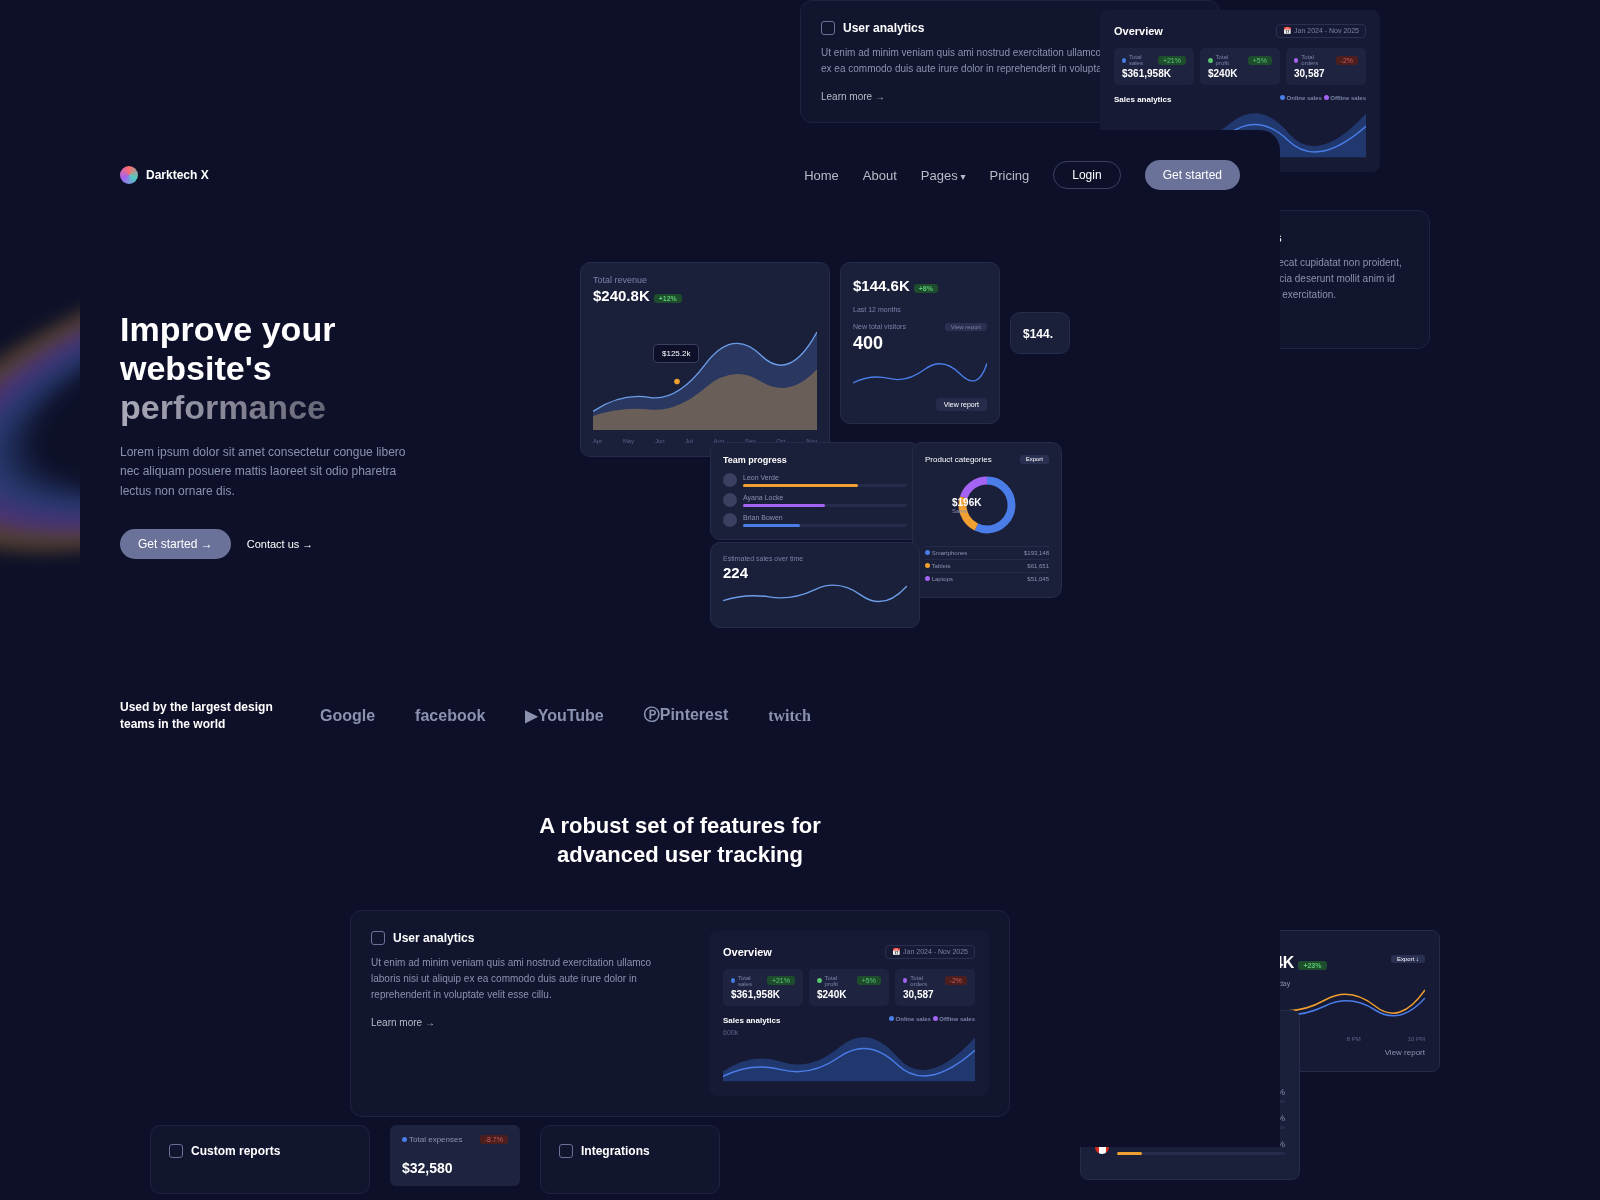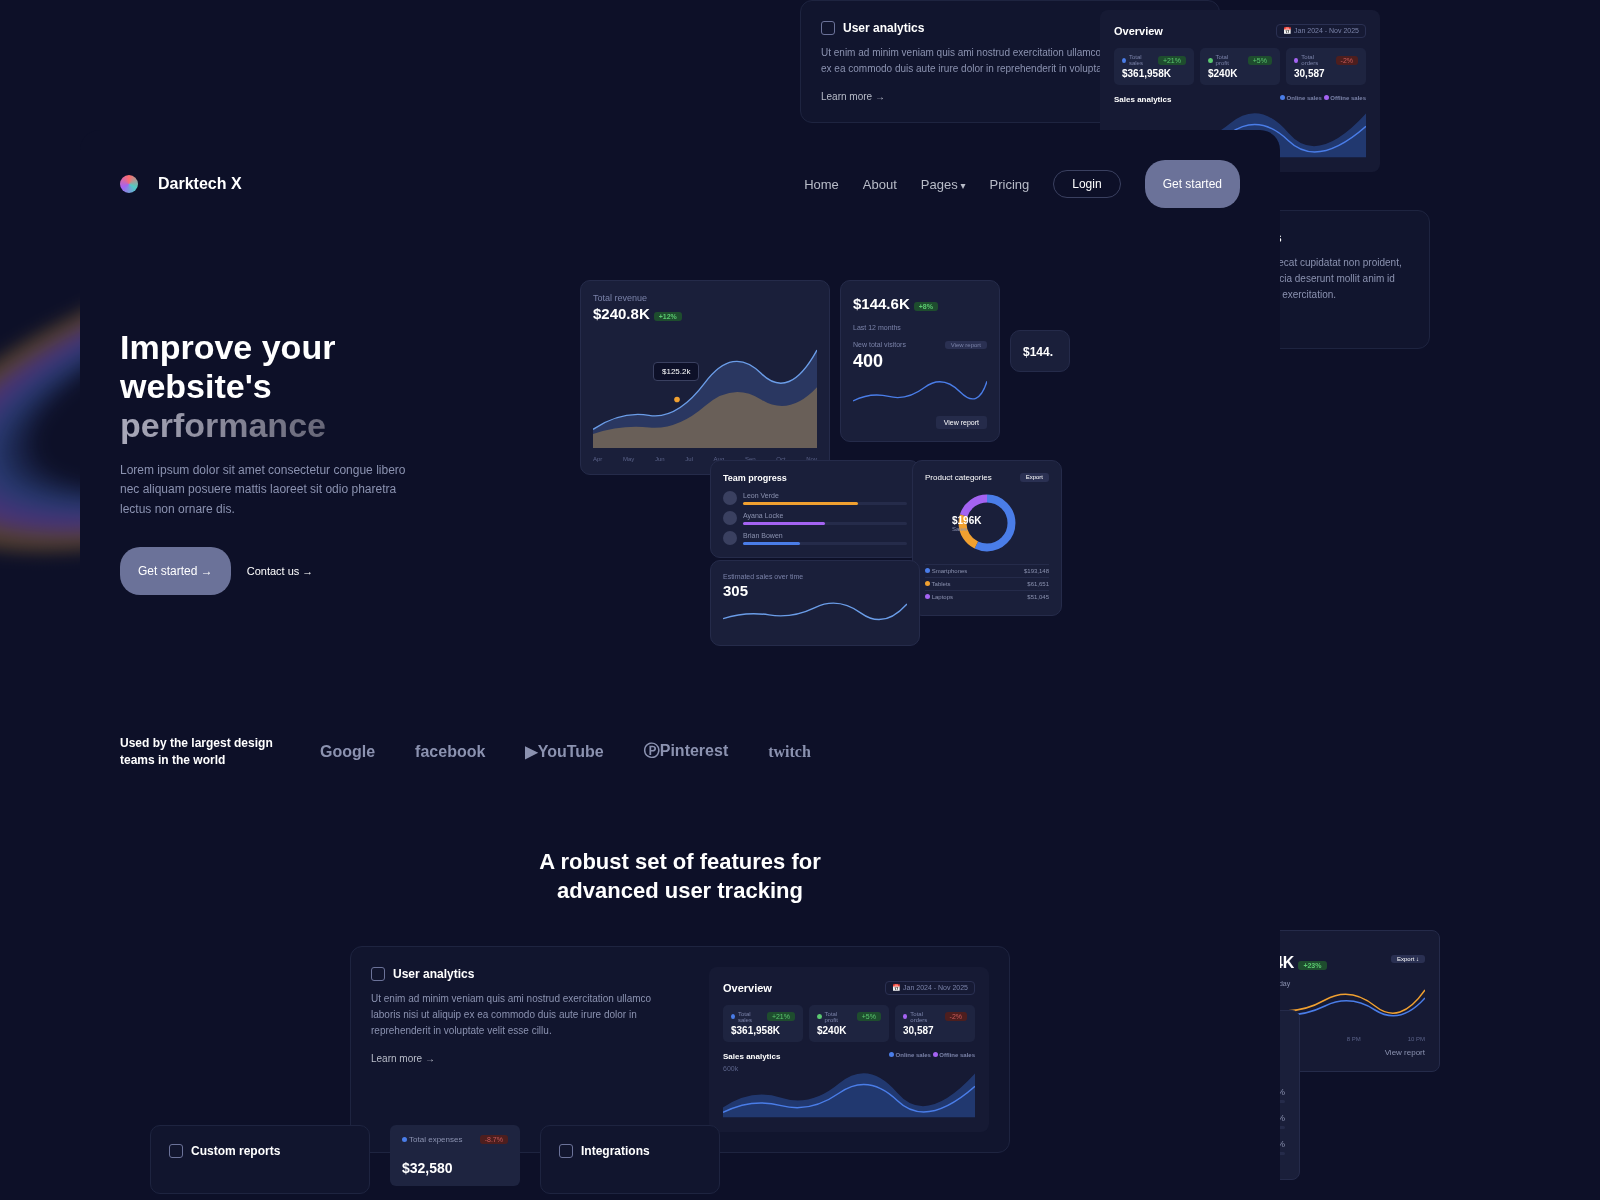--- a/index.html
+++ b/index.html
@@ -1,27 +1,27 @@
 <!DOCTYPE html>
 <html><head>
 <meta charset="utf-8">
 <style>
 *{margin:0;padding:0;box-sizing:border-box;font-family:-apple-system,BlinkMacSystemFont,'Segoe UI',sans-serif}
 body{background:#0d1028;color:#fff;width:1600px;height:1200px;overflow:hidden;position:relative}
 .page{position:absolute;top:130px;left:80px;width:1200px;background:#0d1028;border-radius:20px 20px 0 0;padding:30px 40px}
 
 
 .hdr{display:flex;align-items:center;gap:30px;margin-bottom:60px}
-.logo{display:flex;align-items:center;gap:20px;font-weight:700;font-size:16px}
+.logo{display:flex;align-items:center;gap:8px;font-weight:700;font-size:12px}
 .logo-icon{width:18px;height:18px;border-radius:50%;background:conic-gradient(#ff6b6b,#4ecdc4,#a463f2,#ff6b6b)}
 .nav{display:flex;gap:24px;margin-left:auto;align-items:center;font-size:13px;color:#b8bcc8}
 .nav-item{cursor:pointer}
 .nav-item.drop::after{content:" ▾";font-size:10px}
 .btn-login{border:1px solid #3a4060;padding:6px 18px;border-radius:20px;background:none;color:#fff;font-size:12px;cursor:pointer}
-.btn-primary{background:#6b7299;color:#fff;border:none;padding:17px 18px;border-radius:20px;font-size:12px;cursor:pointer}
+.btn-primary{background:#6b7299;color:#fff;border:none;padding:8px 18px;border-radius:20px;font-size:12px;cursor:pointer}
 
 
 .hero{display:flex;gap:40px;margin-bottom:100px;position:relative}
 .hero-left{flex:0 0 300px;padding-top:60px}
 .hero-title{font-size:34px;font-weight:800;line-height:1.15;margin-bottom:16px}
 .hero-title .grad{background:linear-gradient(90deg,#aab,#667);-webkit-background-clip:text;color:transparent}
 .hero-sub{font-size:12px;color:#8b92b0;line-height:1.6;margin-bottom:28px}
 .hero-btns{display:flex;gap:16px;align-items:center}
 .link-contact{font-size:11px;color:#fff}
 
@@ -487,21 +487,21 @@
             <span>$61,651</span>
           </div>
         <div class="ref-item">
             <span><span class="dot-p"></span> <span>Laptops</span></span>
             <span>$51,045</span>
           </div>
       </div>
 
       <div class="card" style="left:130px;top:280px;width:210px">
         <div style="font-size:7px;color:#7a82a8">Estimated sales over time</div>
-        <div class="card-val">305</div>
+        <div class="card-val">224</div>
         <svg class="area" viewBox="0 0 200 30" style="height:30px">
             <path d="M0,20 Q25,12 50,16 T100,8 T150,14 T200,4" stroke="#6b9de8" fill="none" stroke-width="1.5"></path>
           </svg>
       </div>
     </div>
   </div>
 
   <div class="logos">
     <div class="logos-txt">Used by the largest design teams in the world</div>
     <span class="logo-name">Google</span>

